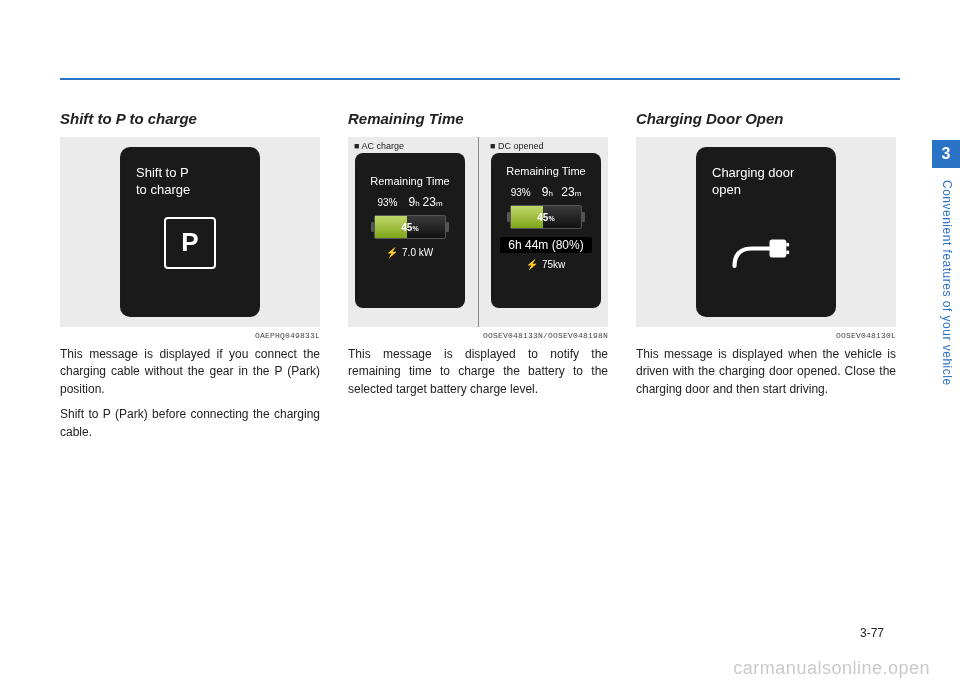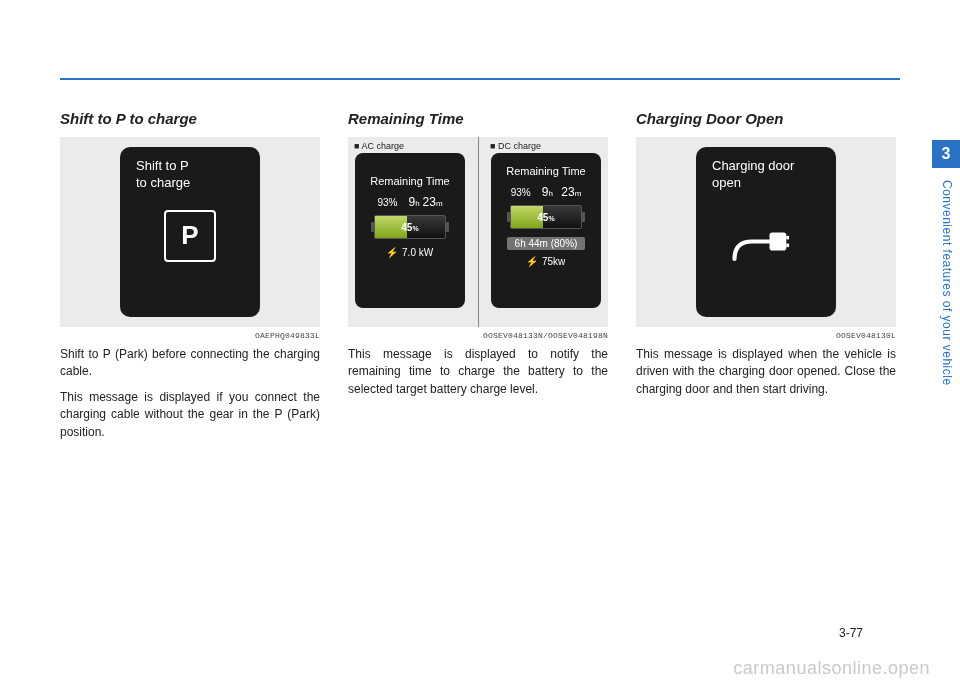--- a/index.html
+++ b/index.html
@@ -75,21 +75,21 @@
   .screen {
     background: #1a1a1a;
     border-radius: 10px;
     width: 140px;
     height: 170px;
     color: #fff;
     display: flex;
     flex-direction: column;
     align-items: center;
     justify-content: flex-start;
-    padding-top: 11px;
+    padding-top: 18px;
     box-sizing: border-box;
     box-shadow: inset 0 0 2px rgba(255,255,255,0.05);
   }
   .screen .title {
     font-size: 13px;
     text-align: center;
     line-height: 1.3;
     padding: 0 16px;
     width: 100%;
     box-sizing: border-box;
@@ -191,22 +191,22 @@
   .battery-fill {
     position: absolute;
     left: 0; top: 0; bottom: 0;
     width: 45%;
     background: linear-gradient(to bottom, #c2d86b, #7fa519);
   }
   .battery-pct { position: relative; z-index: 2; font-size: 10px; font-weight: bold; }
   .battery-pct .sm { font-size: 7px; }
   .power-line { font-size: 10px; }
   .target-pill {
-    background: #737373;
-    font-size: 10px;
+    background: #000000;
+    font-size: 12px;
     padding: 1px 8px;
     border-radius: 2px;
     margin-bottom: 6px;
   }
   .split-divider {
     position: absolute;
     left: 50%;
     top: 0;
     bottom: 0;
     width: 1px;
@@ -233,21 +233,21 @@
     top: 180px;
     width: 16px;
     height: 300px;
     writing-mode: vertical-rl;
     color: #2a73c4;
     font-size: 12px;
     letter-spacing: 0.5px;
   }
   .page-num {
     position: absolute;
-    right: 37px;
+    right: 16px;
     bottom: -10px;
     font-size: 12px;
     color: #222;
   }
   .watermark {
     position: absolute;
     right: 30px;
     bottom: 10px;
     font-size: 18px;
     color: #c9c9c9;
@@ -271,22 +271,22 @@
             <span>Shift to P</span><br>
             <span>to charge</span>
           </div>
           <div class="p-icon">
             <span>P</span>
           </div>
         </div>
       </div>
       <div class="caption">OAEPHQ049833L</div>
       <div class="bodytext">
+        <p>This message is displayed if you connect the charging cable without the gear in the P (Park) position.</p>
         <p>Shift to P (Park) before connecting the charging cable.</p>
-        <p>This message is displayed if you connect the charging cable without the gear in the P (Park) position.</p>
       </div>
     </div>
 
     <div class="col">
       <div class="col-title">Remaining Time</div>
       <div class="split-illustration">
         <div class="split-divider"></div>
 
         <div class="half">
           <div class="half-label">■ AC charge</div>
@@ -302,21 +302,21 @@
               <div class="battery-fill"></div>
               <div class="battery-pct">
                 <span>45</span><span class="sm">%</span>
               </div>
             </div>
             <div class="power-line">⚡ 7.0 kW</div>
           </div>
         </div>
 
         <div class="half">
-          <div class="half-label">■ DC charge</div>
+          <div class="half-label">■ DC opened</div>
           <div class="mini-screen" style="padding-top:12px;">
             <div class="rt-title">Remaining Time</div>
             <div class="rt-line">
               <span>93%</span>
               &nbsp;&nbsp;
               <span class="big">9</span><span class="sub">h</span>
               &nbsp;
               <span class="big">23</span><span class="sub">m</span>
             </div>
             <div class="battery">

